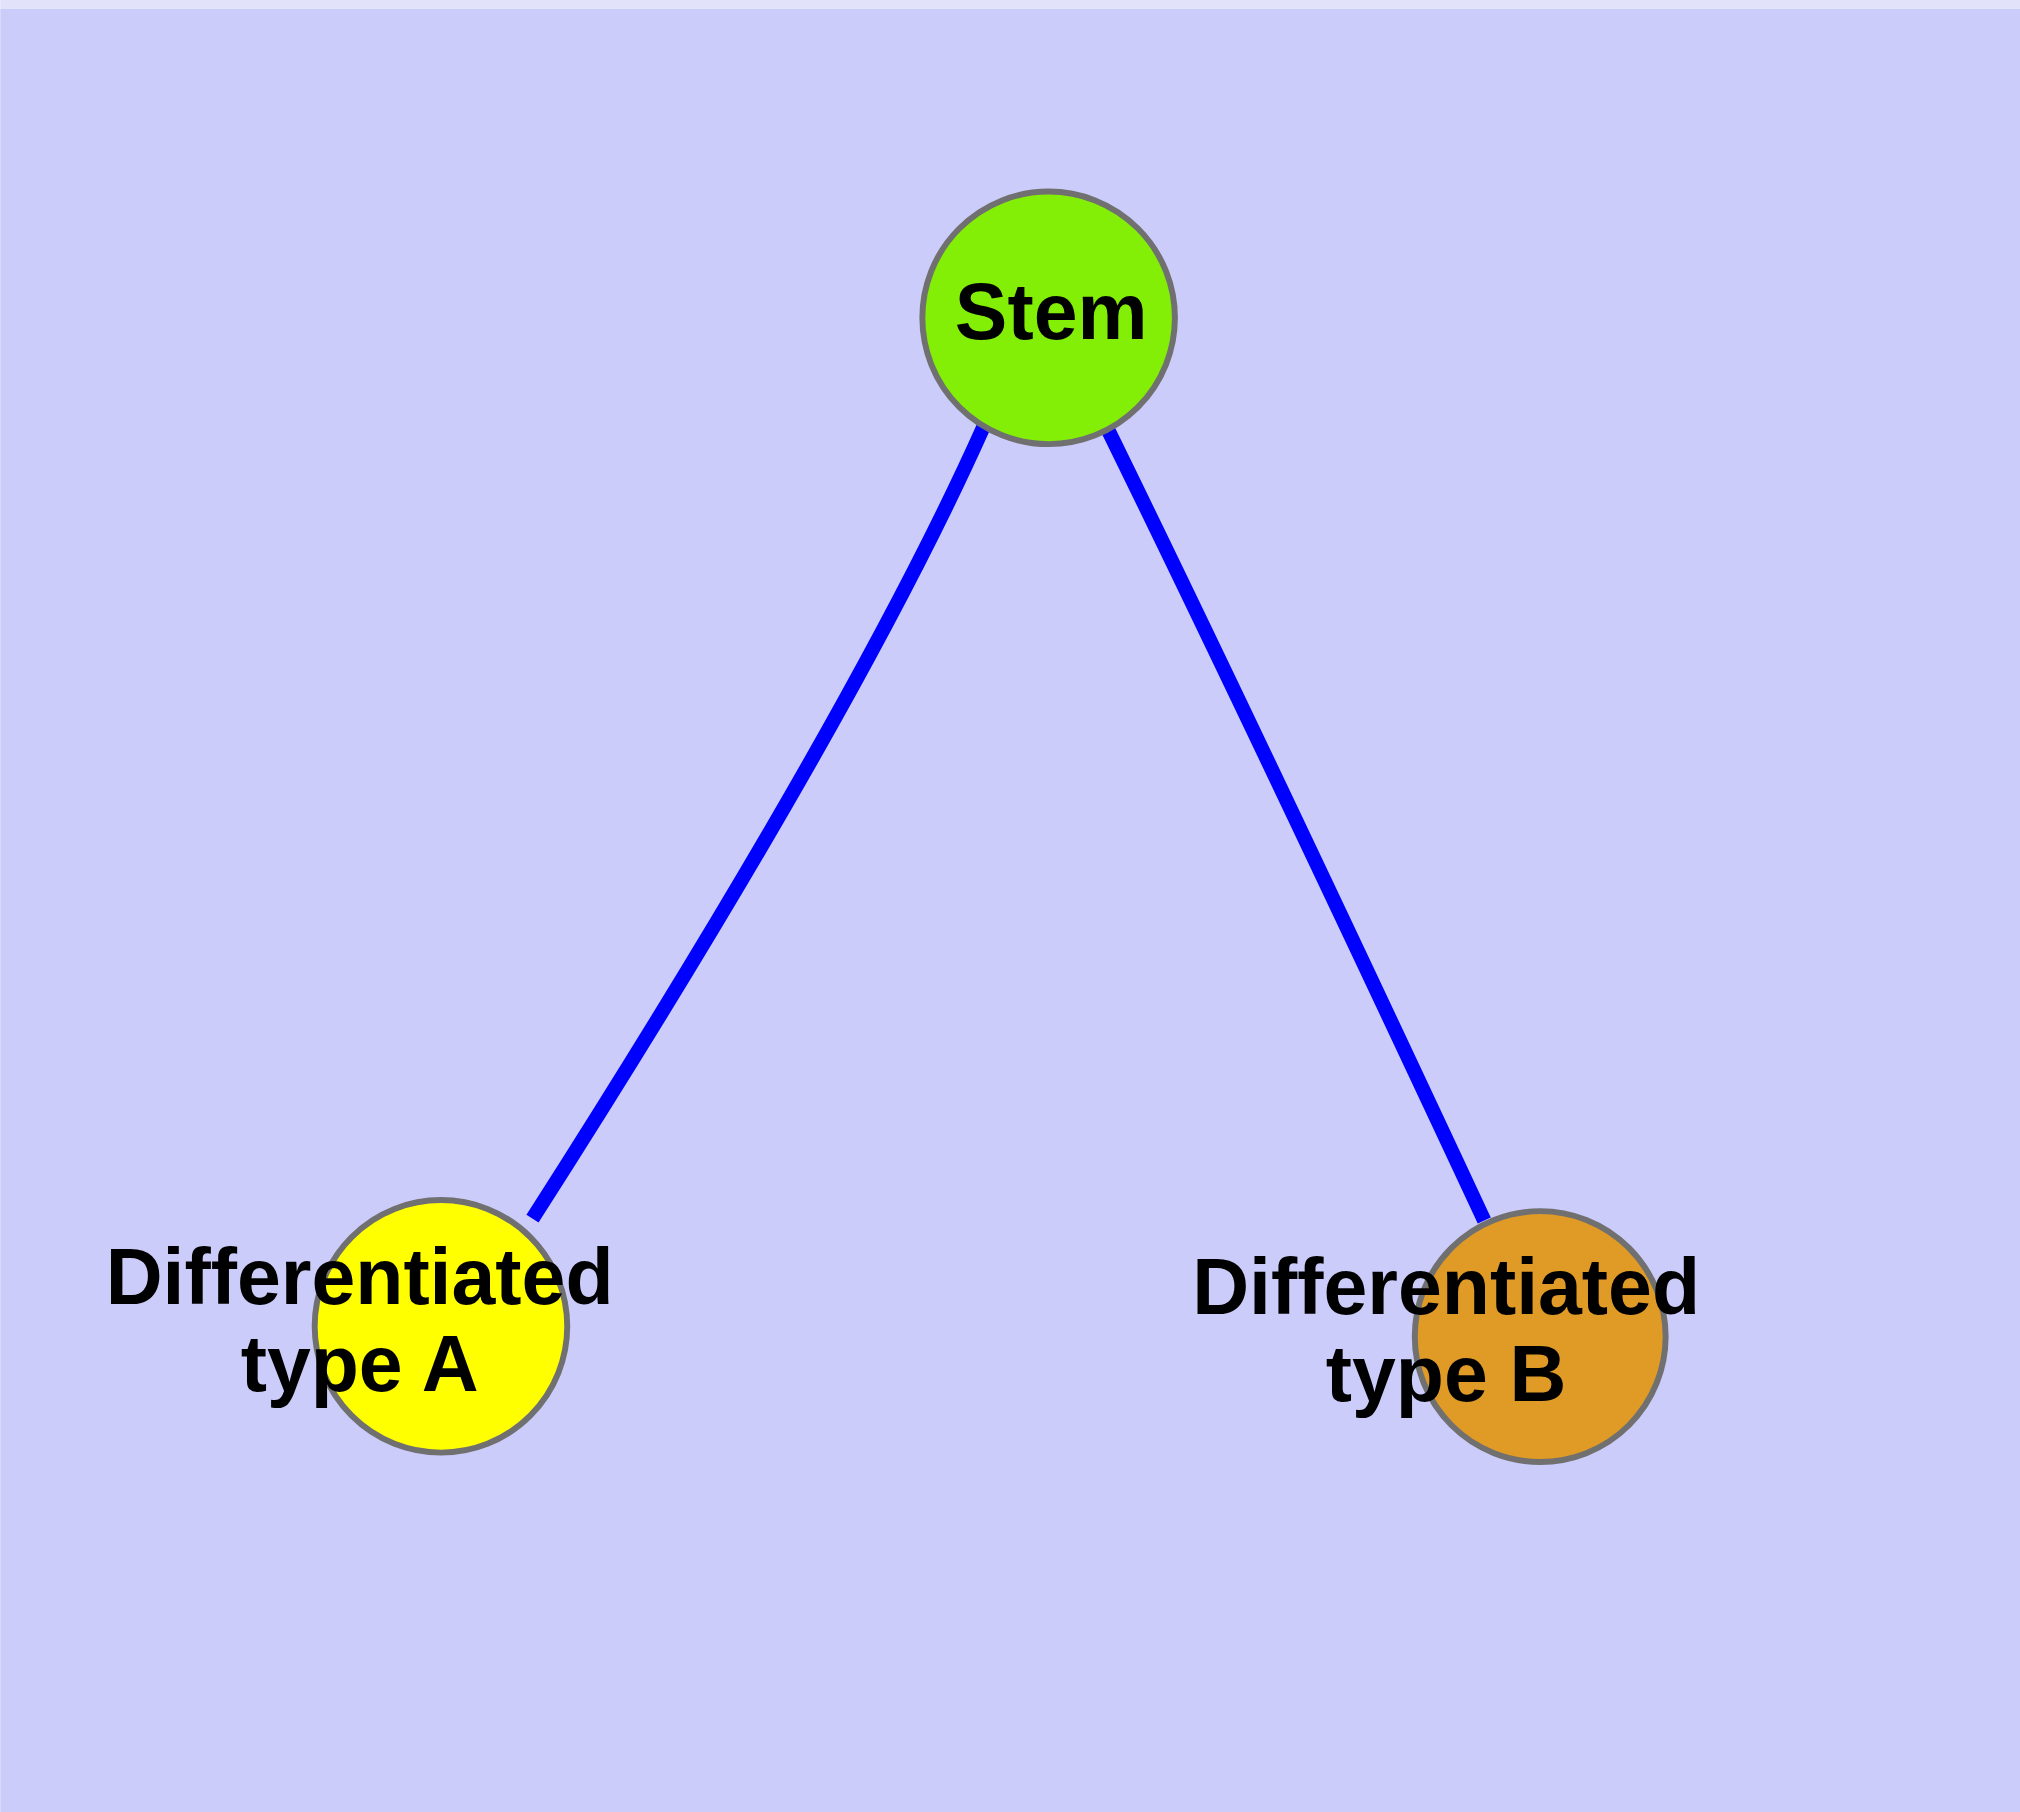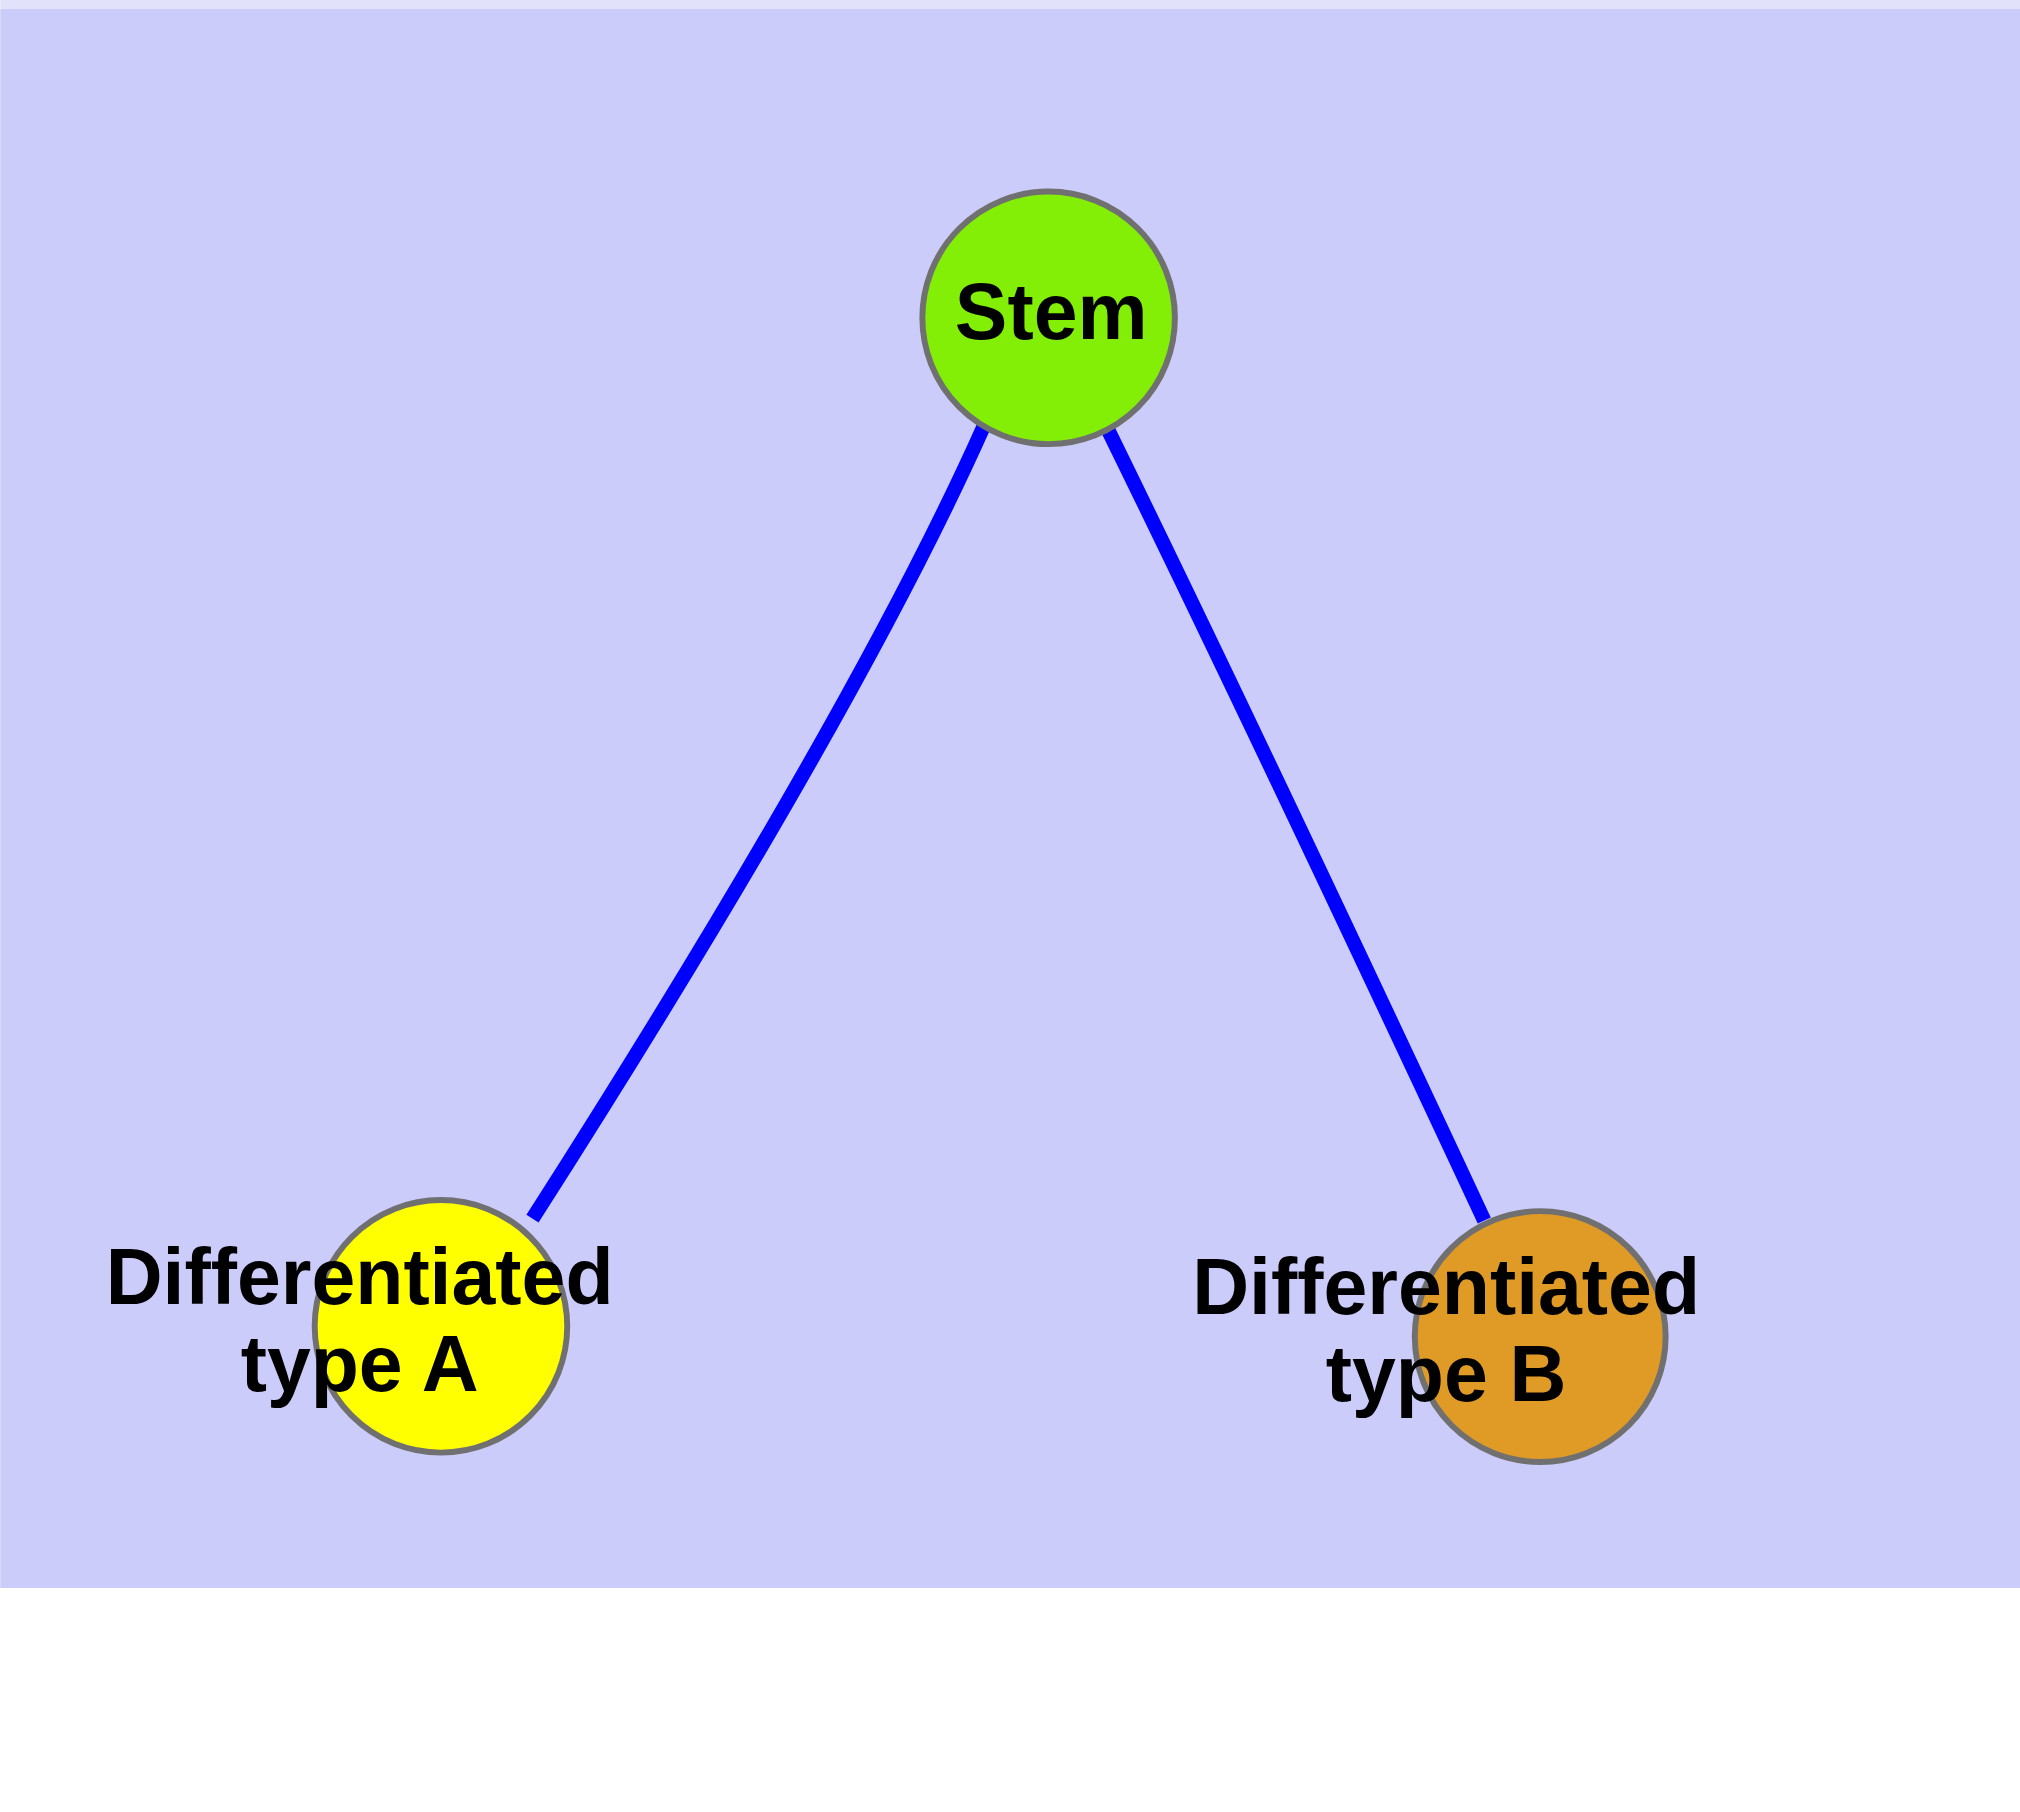--- a/index.html
+++ b/index.html
@@ -26,21 +26,21 @@
   .node-label {
     font-family: "Liberation Sans", sans-serif;
     font-weight: bold;
     fill: #000000;
     dominant-baseline: middle;
   }
 </style>
 </head>
 <body>
 
-<div id="stage" style="width: 2021px; height: 1588px;">
+<div id="stage" style="width: 2021px; height: 1812px;">
   <svg id="graph-canvas" viewBox="0 0 2384 2138" xmlns="http://www.w3.org/2000/svg" style="width: 2021px; height: 1812px;">
 
     <rect id="outer-bg" x="0" y="0" width="2384" height="2138" fill="#ffffff"></rect>
 
     <rect id="plot-bg" x="0" y="10" width="2384" height="2128" fill="#ccccfa"></rect>
 
     <rect id="top-strip" x="0" y="0" width="2384" height="10" fill="#e2e2fb"></rect>
 
     <g id="edge-layer">
       <path id="edge-0" fill="none" stroke-linecap="butt" d="M 1160 504 Q 1010 840 628 1438" stroke="#0000ff" stroke-width="17"></path>

